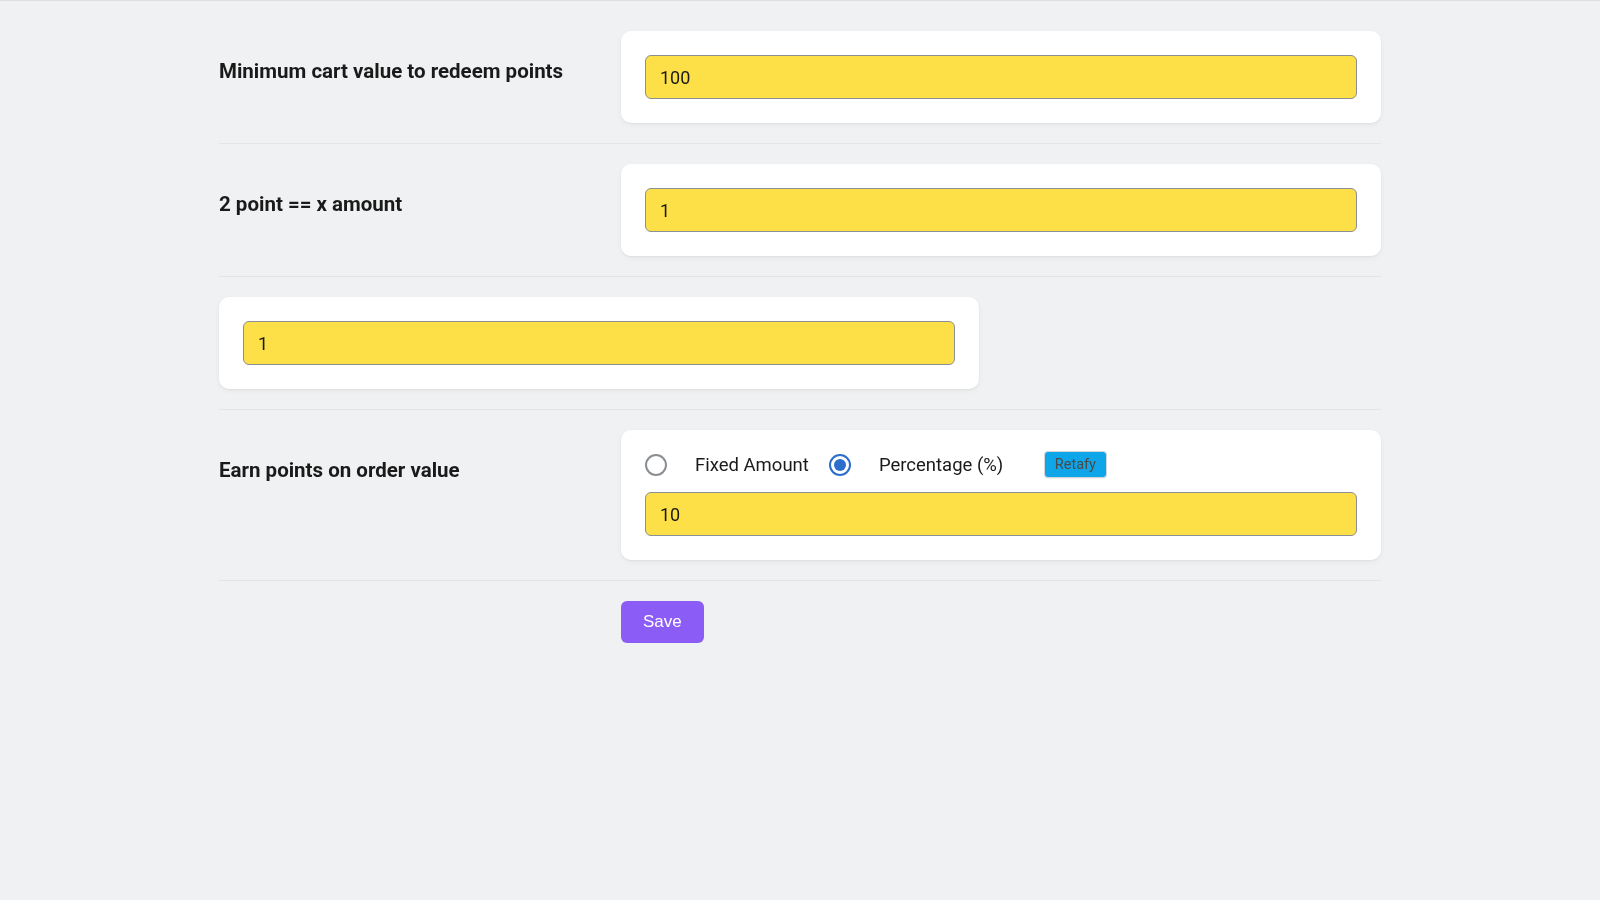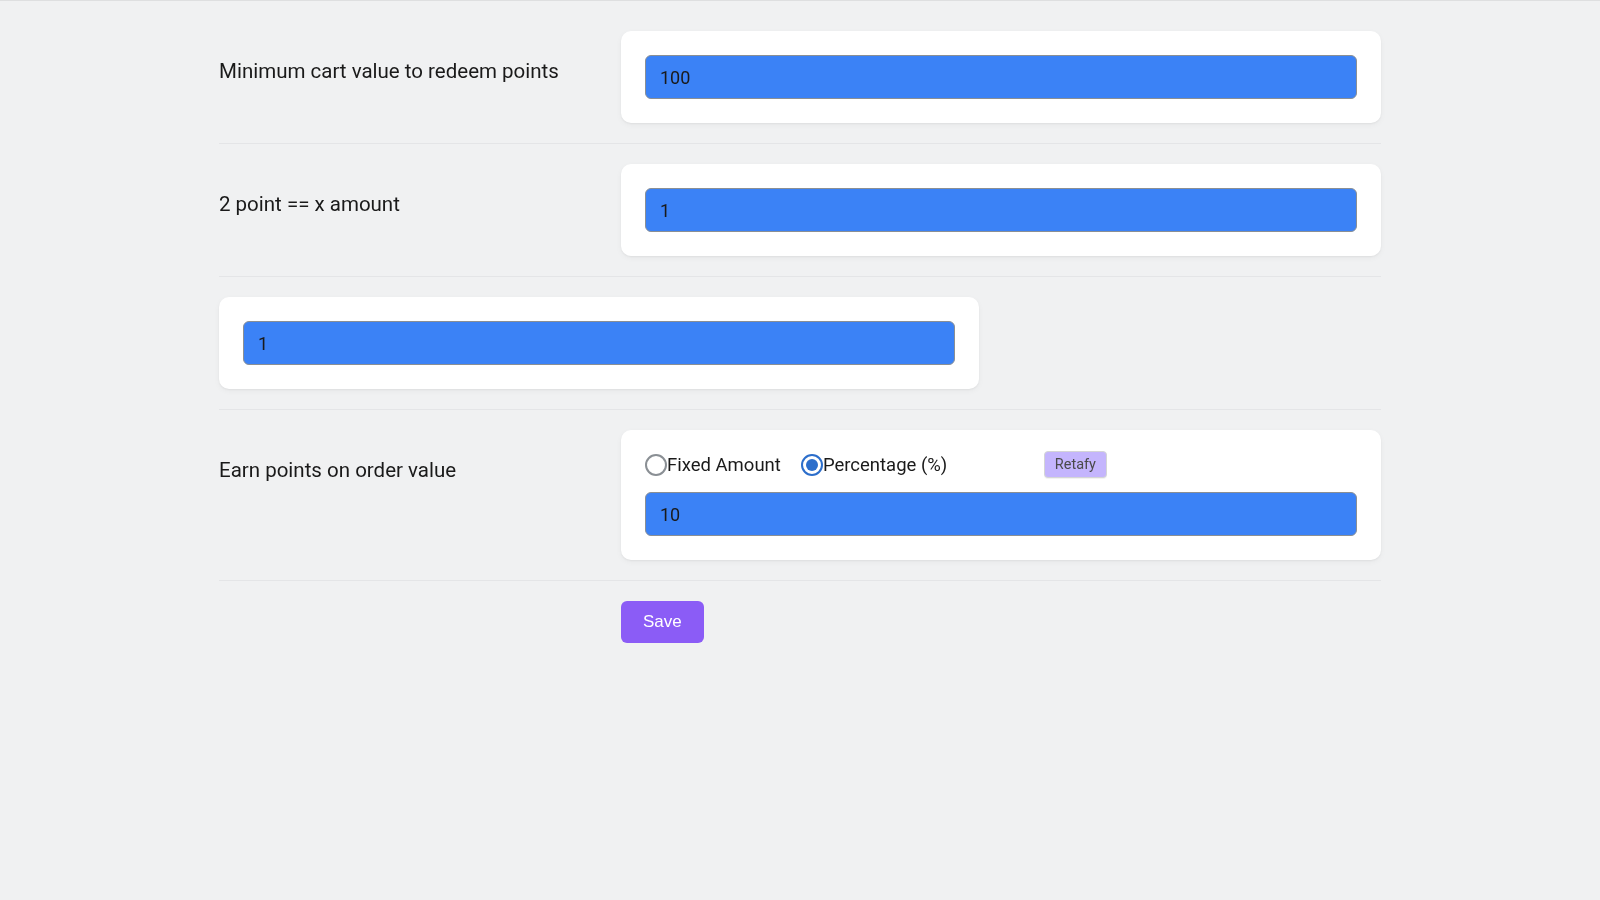--- a/index.html
+++ b/index.html
@@ -26,55 +26,55 @@
     .row.last {
       border-bottom: 1px solid #e4e5e7;
       padding-bottom: 20px;
       margin-bottom: 20px;
       justify-content: center;
     }
     .label-col {
       width: 402px;
       padding-top: 28px;
       font-size: 20.5px;
-      font-weight: 400;
+      font-weight: 700;
       color: #1a1a1a;
     }
     .card-col {
       width: 760px;
     }
     .card {
       background: #fff;
       border-radius: 10px;
       box-shadow: 0 1px 2px rgba(0,0,0,.05), 0 2px 6px rgba(0,0,0,.04);
       padding: 24px;
     }
     .input {
       width: 100%;
       height: 44px;
       border: 1px solid #8a8f94;
       border-radius: 6px;
       padding: 0 14px;
       font-size: 18px;
       color: #1a1a1a;
       outline: none;
-      background: #3b82f6;
+      background: #fde047;
       font-family: inherit;
     }
     .radio-row {
       display: flex;
       align-items: center;
       gap: 20px;
       margin-bottom: 16px;
       position: relative;
     }
     .radio-opt {
       display: flex;
       align-items: center;
-      gap: 0;
+      gap: 28px;
       cursor: pointer;
     }
     .radio-circle {
       width: 22px;
       height: 22px;
       border-radius: 50%;
       border: 2px solid #8a8f94;
       background: #fff;
       display: inline-block;
       position: relative;
@@ -90,21 +90,21 @@
       border-radius: 50%;
     }
     .radio-label {
       font-size: 18.5px;
       color: #1a1a1a;
     }
     .badge {
       position: absolute;
       right: 250px;
       top: -3px;
-      background: #c4b5fd;
+      background: #0ea5e9;
       border: 1px solid #d4d5d6;
       border-radius: 4px;
       padding: 4px 10px;
       font-size: 14.5px;
       color: #4a4a4a;
       box-shadow: 0 1px 0 rgba(0,0,0,.05);
     }
     .btn-row {
       padding-left: 402px;
     }

